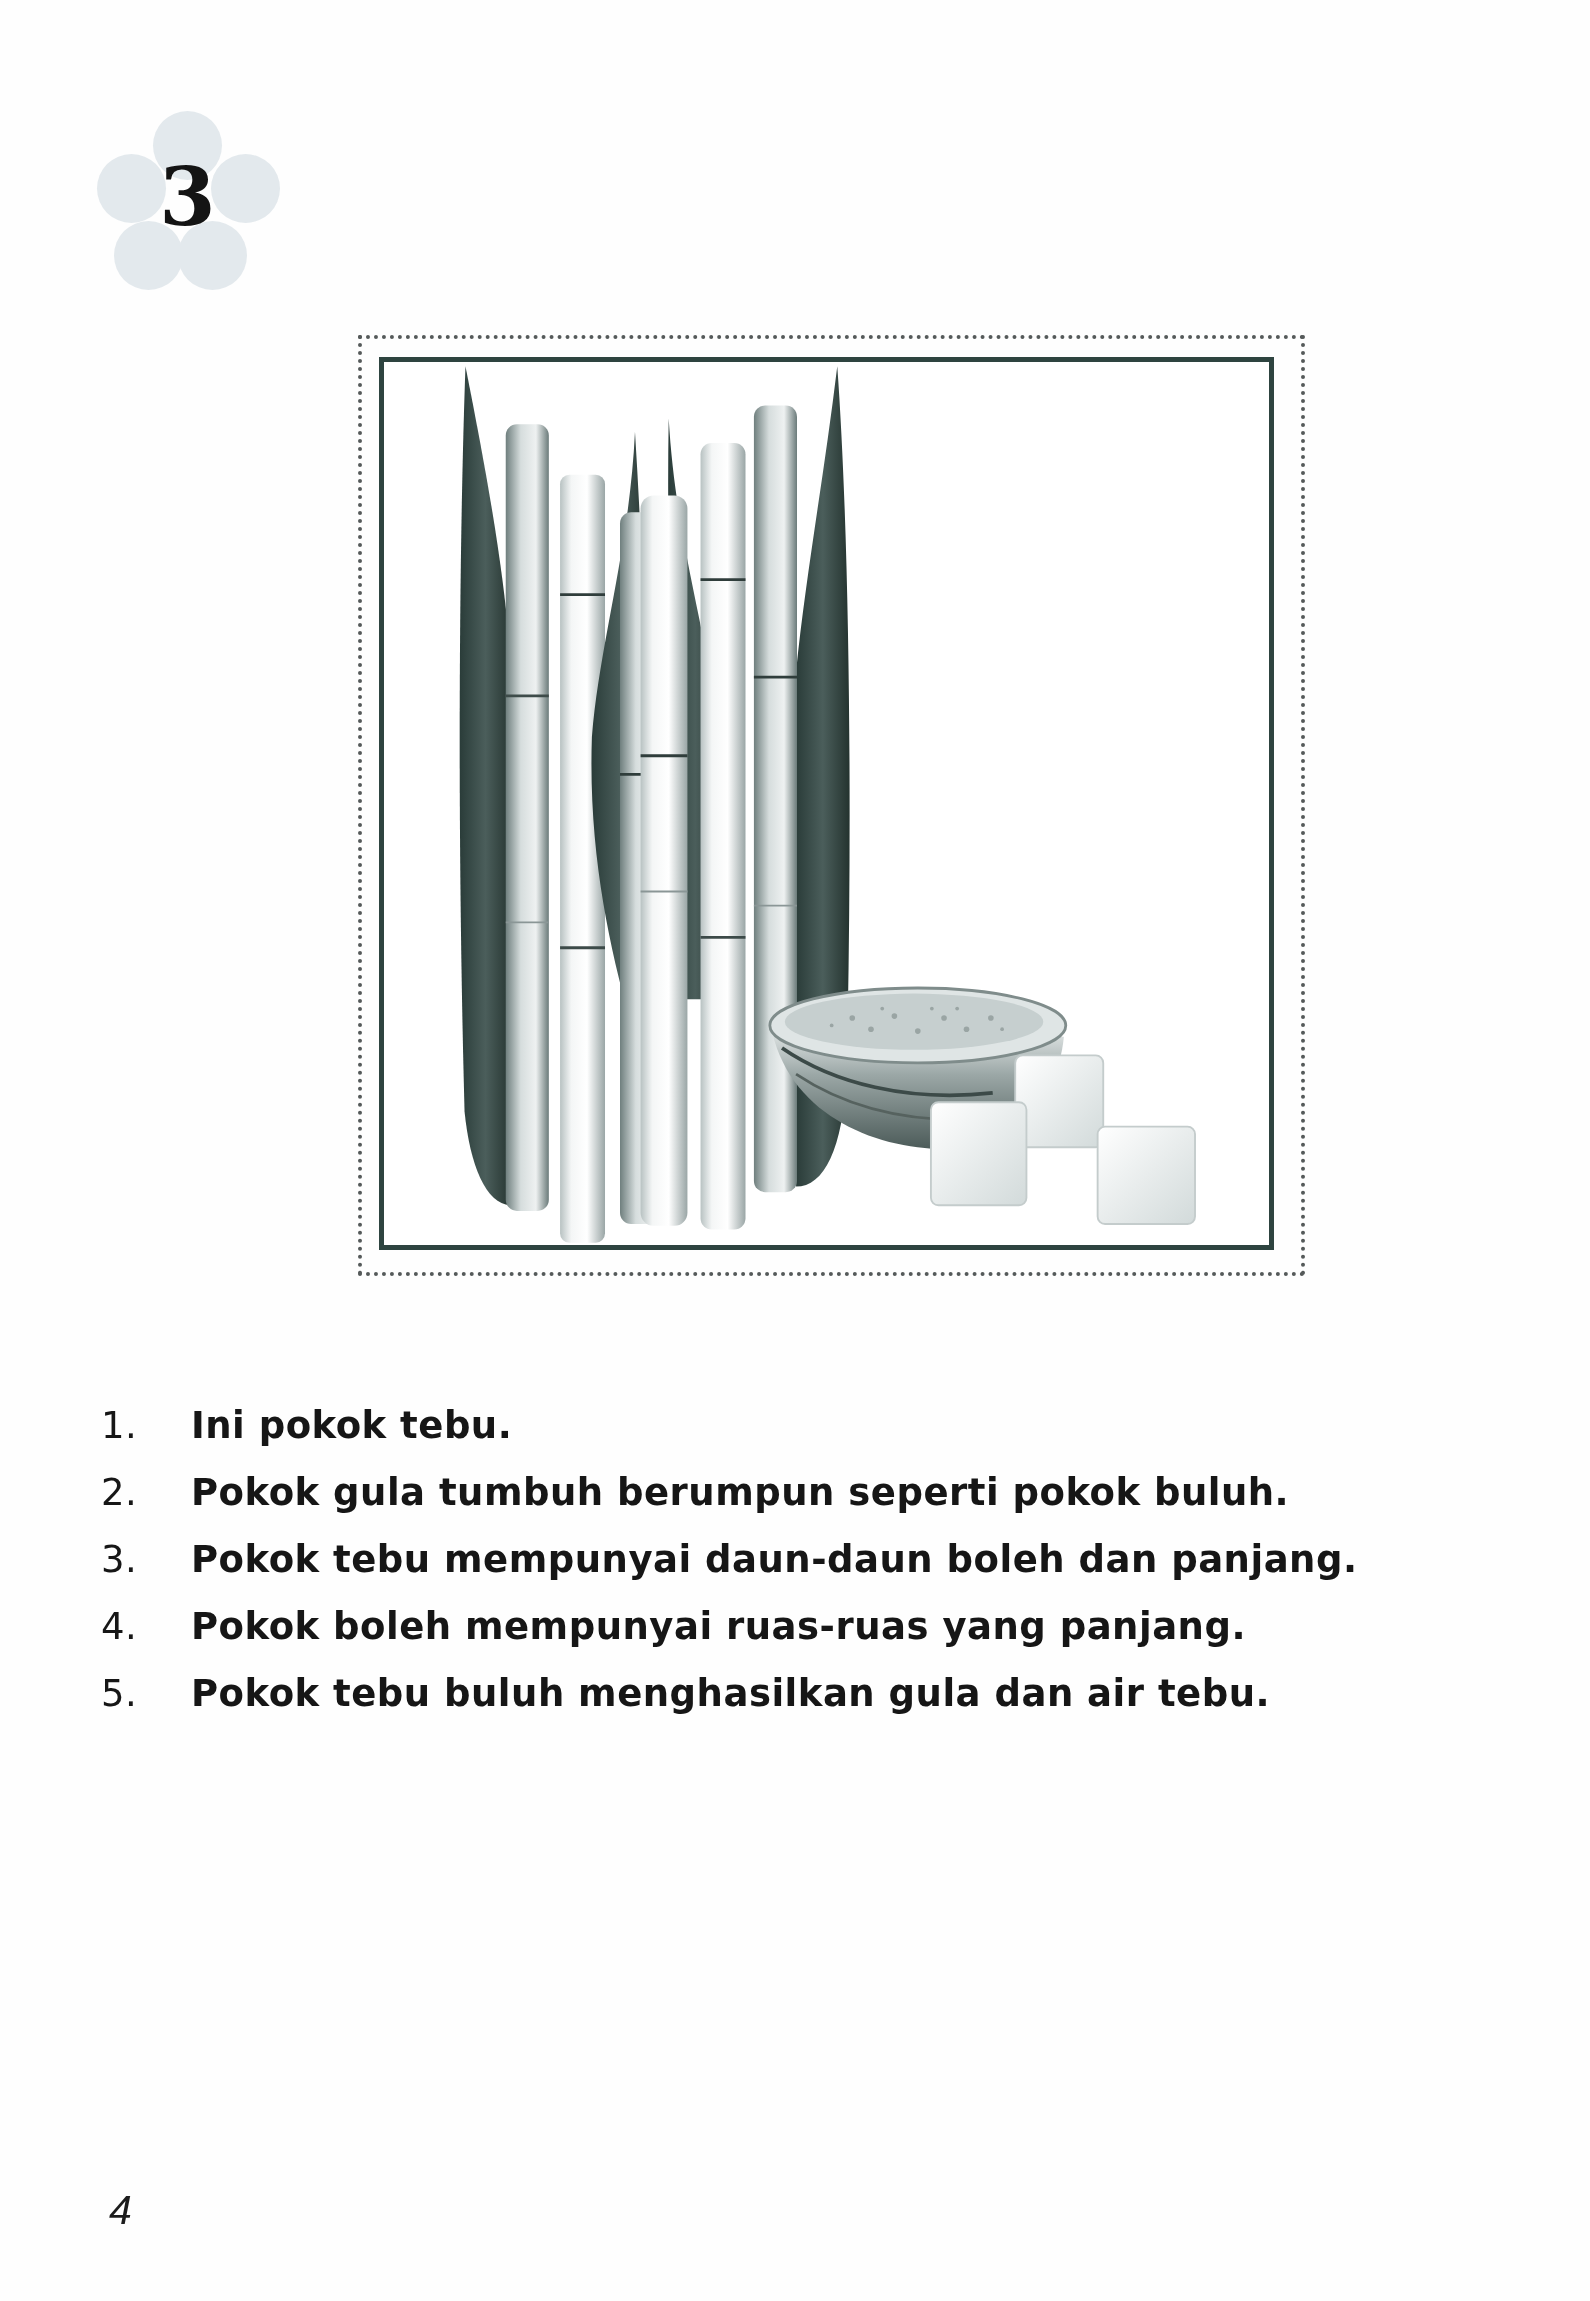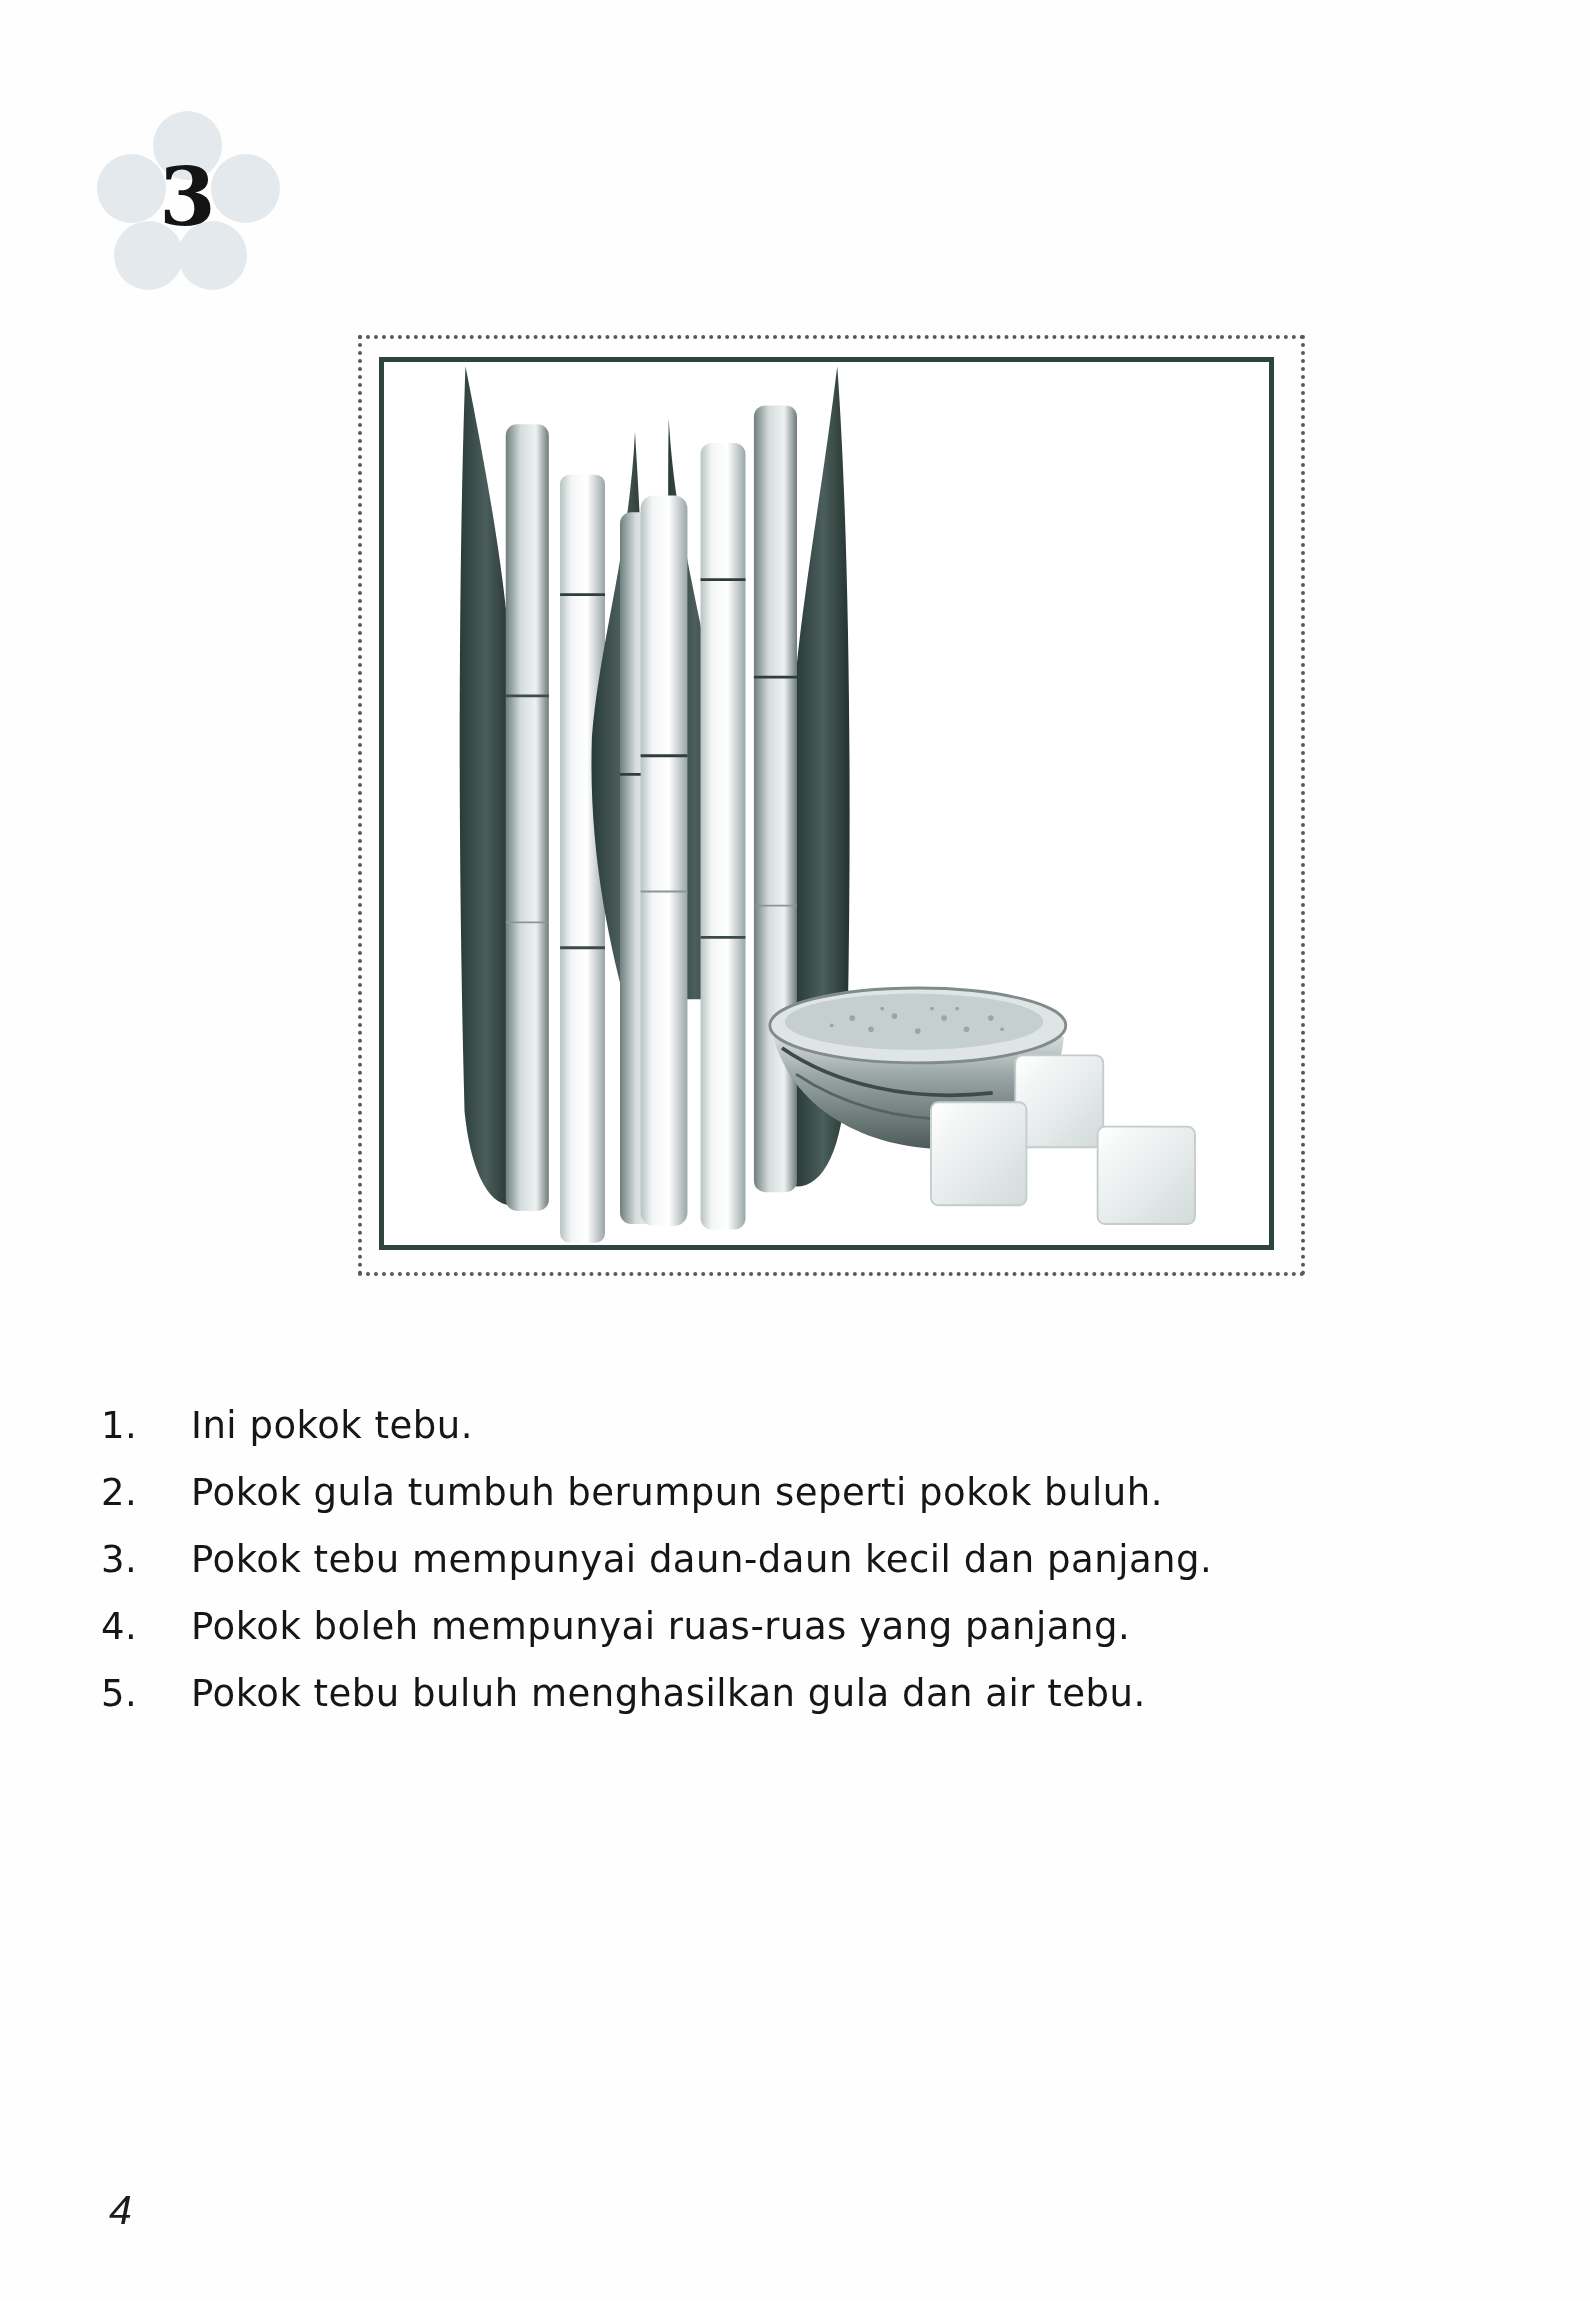--- a/index.html
+++ b/index.html
@@ -27,21 +27,21 @@
   .illustration { position: absolute; left: 0; top: 0; width: 885px; height: 883px; }
 
   
   .sentences { position: absolute; left: 101px; top: 1392px; margin: 0; padding: 0; list-style: none; }
   .sentence {
     display: flex; height: 67px; align-items: center;
     font-family: "DejaVu Sans", "Liberation Sans", sans-serif; font-size: 37px; color: #161616;
     letter-spacing: 0.5px;
   }
   .sentence-num { width: 90px; flex: none; }
-  .sentence-text { white-space: nowrap; }
+  .sentence-text { white-space: nowrap; font-weight: bold; }
 
   .page-number {
     position: absolute; left: 109px; top: 2187px;
     font-family: "Liberation Sans", sans-serif; font-style: italic; font-size: 41px; color: #1c1c1c;
   }
 </style>
 </head>
 <body>
 
 <div class="page">
@@ -148,21 +148,21 @@
     <li class="sentence">
       <span class="sentence-num">1.</span>
       <span class="sentence-text">Ini pokok tebu.</span>
     </li>
     <li class="sentence">
       <span class="sentence-num">2.</span>
       <span class="sentence-text">Pokok gula tumbuh berumpun seperti pokok buluh.</span>
     </li>
     <li class="sentence">
       <span class="sentence-num">3.</span>
-      <span class="sentence-text">Pokok tebu mempunyai daun-daun kecil dan panjang.</span>
+      <span class="sentence-text">Pokok tebu mempunyai daun-daun boleh dan panjang.</span>
     </li>
     <li class="sentence">
       <span class="sentence-num">4.</span>
       <span class="sentence-text">Pokok boleh mempunyai ruas-ruas yang panjang.</span>
     </li>
     <li class="sentence">
       <span class="sentence-num">5.</span>
       <span class="sentence-text">Pokok tebu buluh menghasilkan gula dan air tebu.</span>
     </li>
   </ol>

